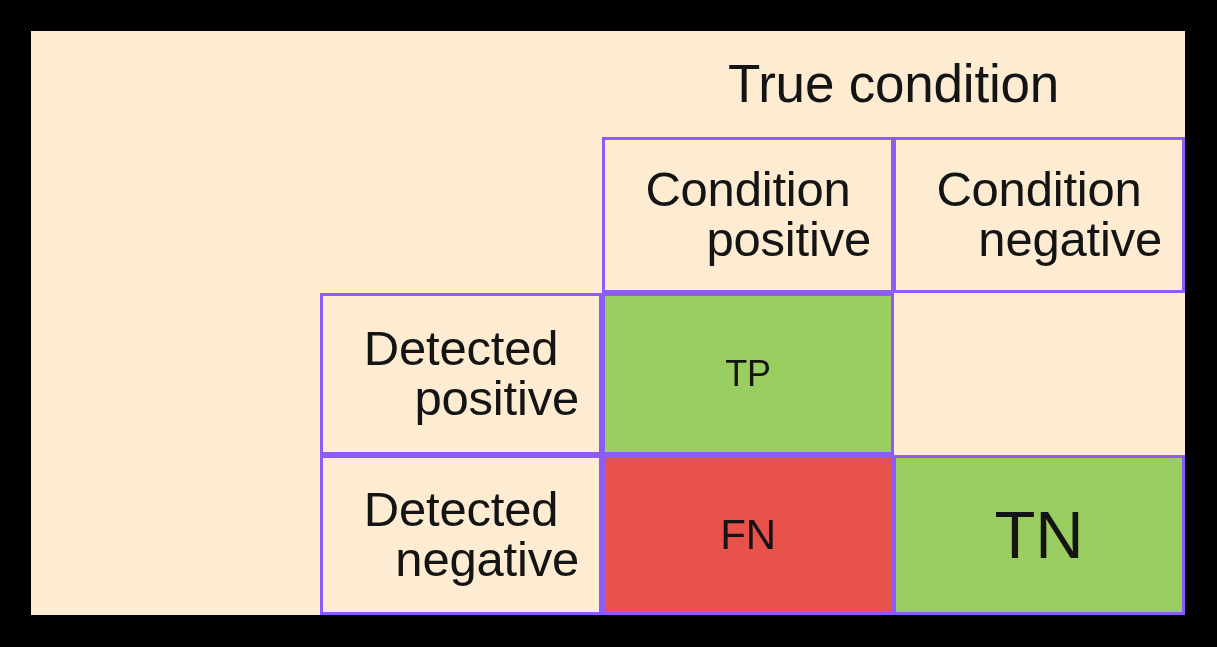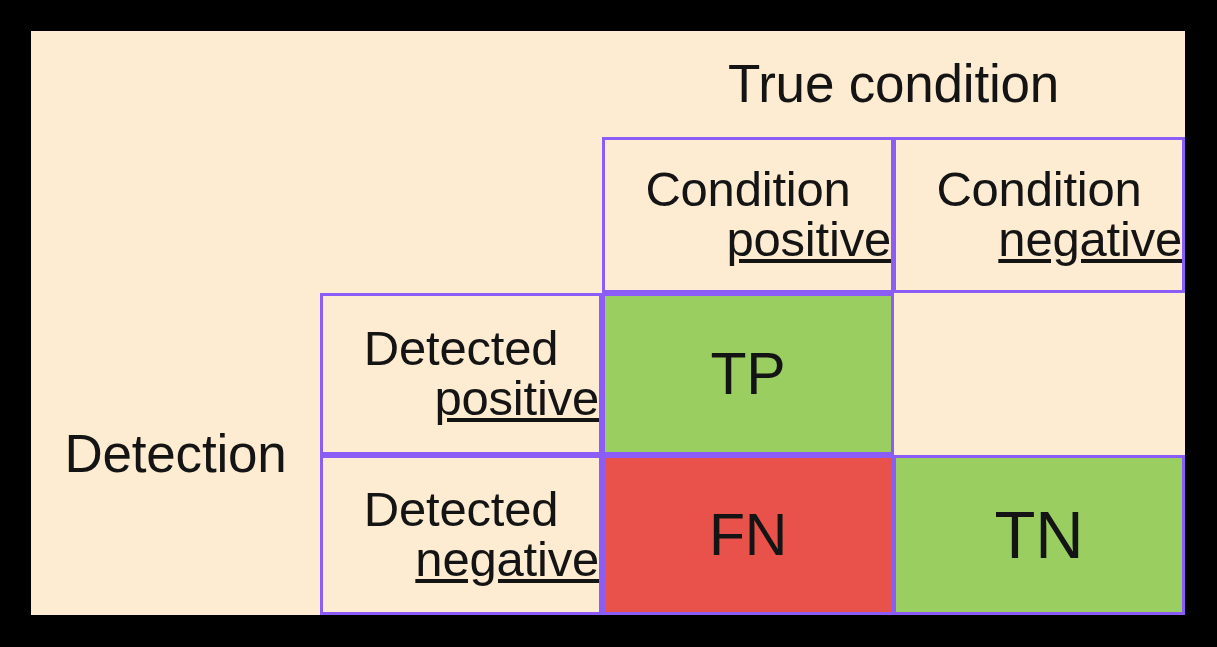--- a/index.html
+++ b/index.html
@@ -108,68 +108,67 @@
     height: 160px;
     font-size: 49px;
   }
 
   
   #cell-tp {
     left: 571px;
     top: 262px;
     width: 292px;
     height: 162px;
-    font-size: 59px;
+    font-size: 36px;
   }
   #cell-fp {
     left: 862px;
     top: 262px;
     width: 292px;
     height: 162px;
     font-size: 52px;
   }
   #cell-fn {
     left: 571px;
     top: 424px;
     width: 292px;
     height: 160px;
-    font-size: 59px;
+    font-size: 42px;
     text-align: center;
   }
   #cell-tn {
     left: 862px;
     top: 424px;
     width: 292px;
     height: 160px;
     font-size: 67px;
   }
 
   
   .two-line .line1 { display: block; }
-  .two-line .line2 { display: block; align-self: flex-end; padding-right: 0; text-decoration: underline; }
+  .two-line .line2 { display: block; align-self: flex-end; padding-right: 20px; }
 </style>
 </head>
 <body>
 
 <div id="matrix-root">
   <div id="panel">
 
     <div class="cell" id="true-condition">True condition</div>
 
     <div class="cell bordered cream two-line" id="col-head-pos">
       <span class="line1">Condition</span>
       <span class="line2">positive</span>
     </div>
 
     <div class="cell bordered cream two-line" id="col-head-neg">
       <span class="line1">Condition</span>
       <span class="line2">negative</span>
     </div>
 
-    <div class="cell" id="detection-label">Detection</div>
 
     <div class="cell bordered cream two-line" id="row-head-pos">
       <span class="line1">Detected</span>
       <span class="line2">positive</span>
     </div>
 
     <div class="cell bordered cream two-line" id="row-head-neg">
       <span class="line1">Detected</span>
       <span class="line2">negative</span>
     </div>

